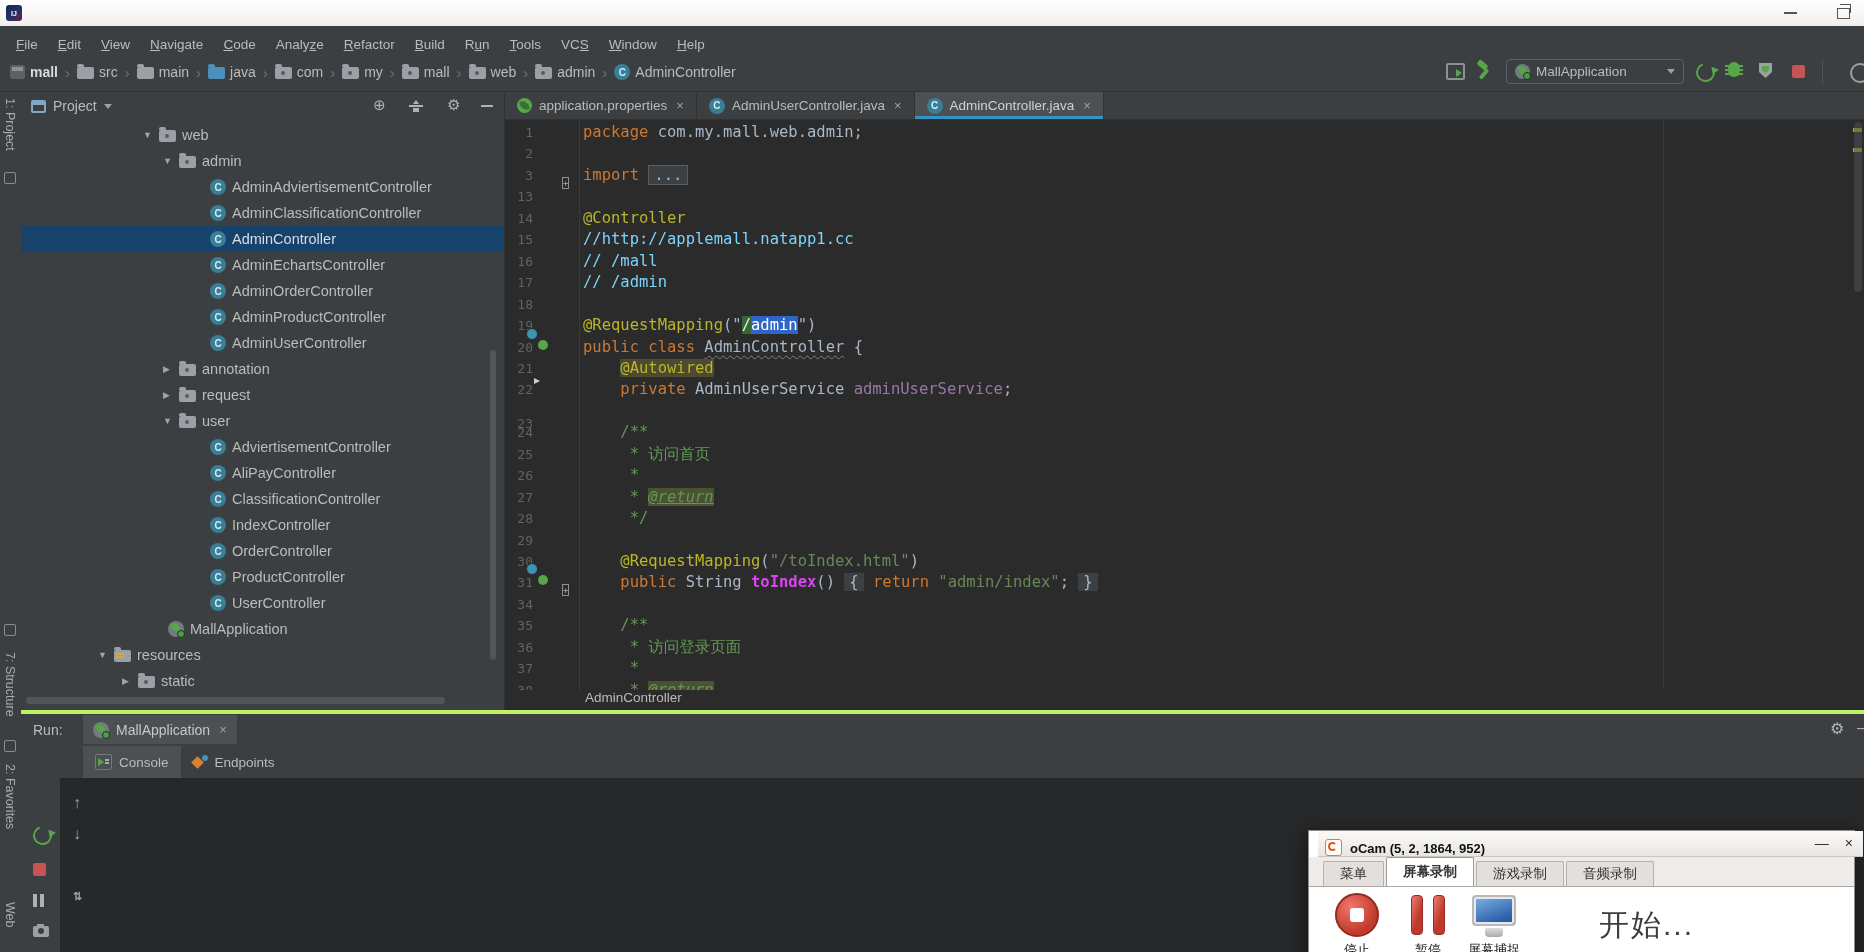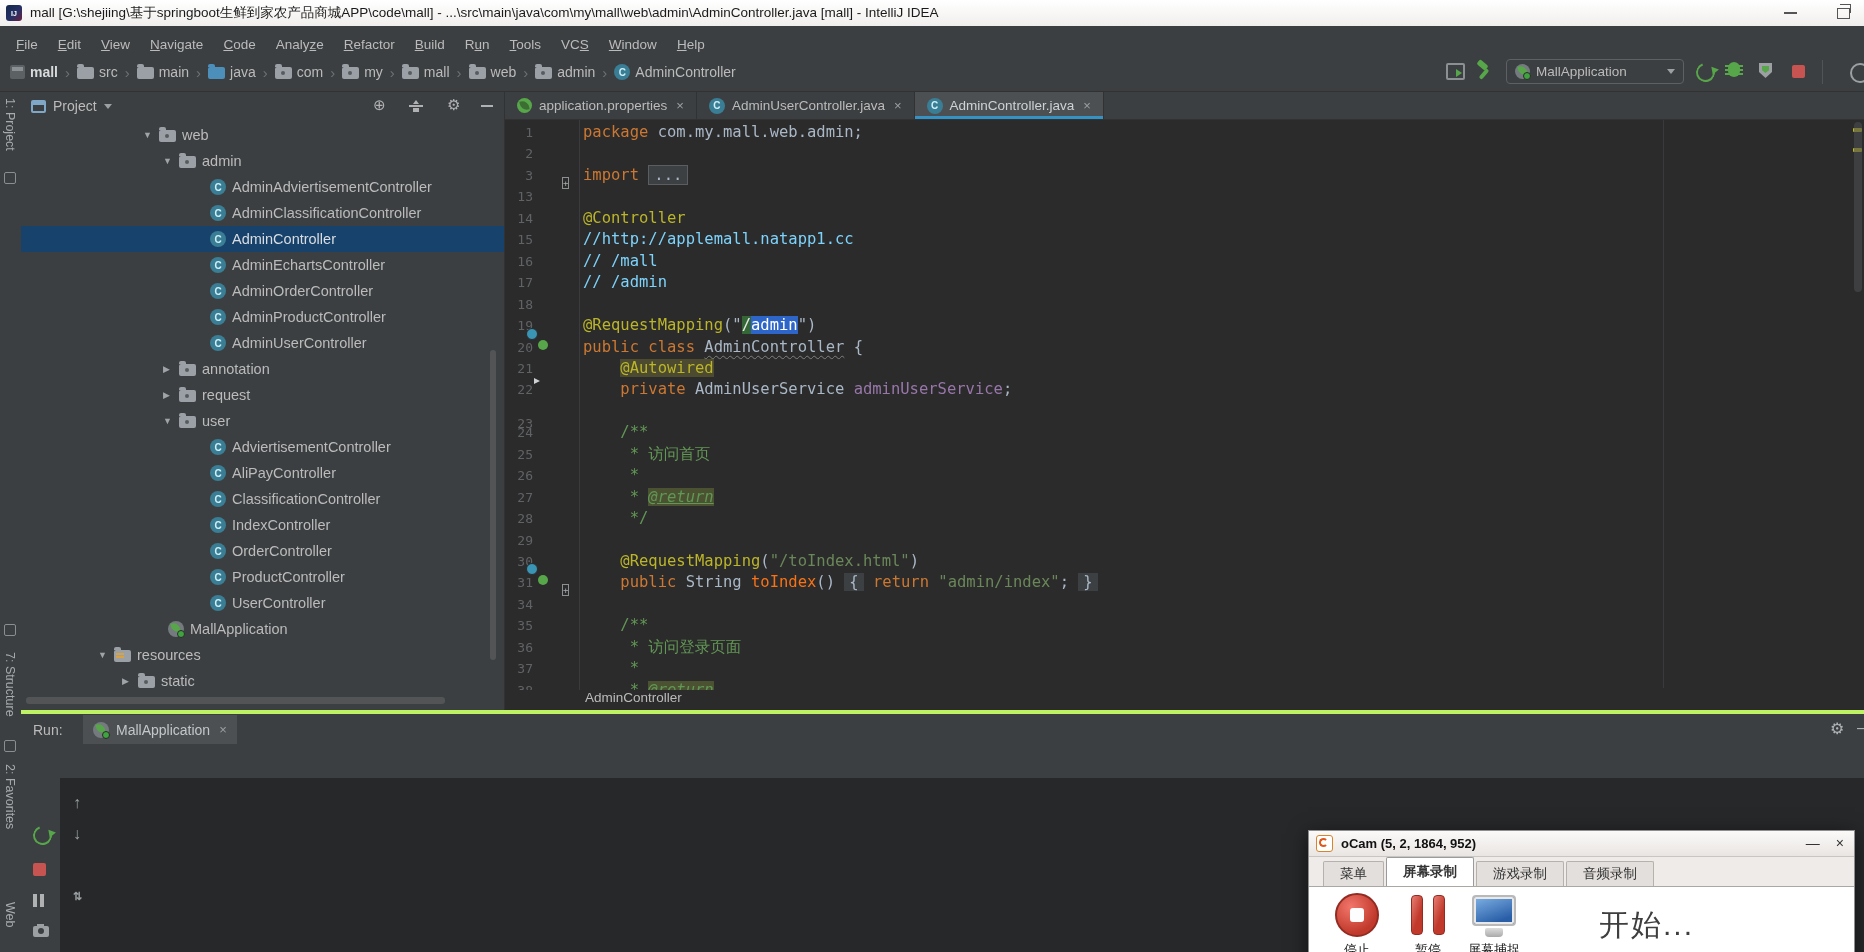--- a/index.html
+++ b/index.html
@@ -93,21 +93,21 @@
   .gut{position:absolute;left:33px;top:3px}
   .gi-leaf{width:13px;height:13px;background:#57A64A;border-radius:0 85% 0 85%;transform:rotate(-8deg)}
   .gi-bean{position:relative;width:13px;height:13px;background:#57A64A;border-radius:0 85% 0 85%;transform:rotate(-8deg)}
   .gi-bean:after{content:"";position:absolute;right:-2px;bottom:-2px;border-left:6px solid #CFD2D4;border-top:3px solid transparent;border-bottom:3px solid transparent}
   .gi-rc{position:relative;width:16px;height:16px}
   .gi-rc:before{content:"";position:absolute;left:0;top:0;width:10px;height:10px;border-radius:50%;background:#57A64A}
   .gi-rc:after{content:"";position:absolute;right:0;bottom:0;width:10px;height:10px;border-radius:50%;background:#3A95B5;border:1px solid #2B2B2B}
   .gutter-sep{position:absolute;left:74px;top:28px;bottom:20px;width:1px;background:#393B3D}
   .ct{position:absolute;left:78px;white-space:pre}
   .tk-kw{color:#CC7832}.tk-ann{color:#BBB529}.tk-str{color:#6A8759}.tk-cmt{color:#7dd3fc}
-  .tk-doc{color:#629755}.tk-pl{color:#A9B7C6}.tk-fld{color:#9876AA}.tk-mth{color:#f97316;font-weight:normal}
+  .tk-doc{color:#629755}.tk-pl{color:#A9B7C6}.tk-fld{color:#9876AA}.tk-mth{color:#d946ef;font-weight:bold}
   .tk-tag{color:#629755;font-style:italic;text-decoration:underline;background:#4A5232}
   .tk-fb{background:#3D4042;border:1px solid #5A5E60;padding:0 5px;color:#A9B7C6}
   .tk-fb2{background:#3D4042;padding:0 5px;color:#A9B7C6}
   .tk-sg{background:#356635;color:#E8E8E8}
   .tk-sb{background:#2E65C8;color:#FFFFFF}
   .tk-ao{color:#BBB529;background:#4C4A2F}
   .tk-wv{color:#A9B7C6;text-decoration:underline wavy #7F7F7F 1px;text-underline-offset:3px}
   .margin-guide{position:absolute;left:1158px;top:28px;bottom:22px;width:1px;background:#383A3C}
   .ed-scroll{position:absolute;right:2px;top:30px;width:8px;height:170px;background:#4A4D4F;border-radius:4px;opacity:.6}
   .ed-mark{position:absolute;right:2px;width:9px;height:4px;background:#BBB529;border-radius:1px}
@@ -131,21 +131,21 @@
   .runtools{position:absolute;left:0;top:64px;width:39px;bottom:0;background:#3C3F41}
   .rt{position:absolute;left:12px}
   .rt2{position:absolute;left:52px;color:#9DA0A2;font-size:16px;font-weight:bold}
   .rt-stop{width:13px;height:13px;background:#C75450;border-radius:2px}
   .rt-pause{width:4px;height:13px;background:#AFB1B3;box-shadow:7px 0 0 #AFB1B3}
   .rt-cam{position:relative;width:16px;height:11px;background:#9DA0A2;border-radius:2px;margin-top:2px}
   .rt-cam:before{content:"";position:absolute;left:4px;top:-2px;width:7px;height:3px;background:#9DA0A2}
   .rt-cam:after{content:"";position:absolute;left:5px;top:2px;width:6px;height:6px;border-radius:50%;background:#3C3F41}
   
   .ocam{position:absolute;left:1308px;top:830px;width:547px;height:140px;background:#FFFFFF;border:1px solid #8E8E8E;box-shadow:0 4px 18px rgba(0,0,0,.55);box-sizing:border-box}
-  .ocam-title{position:absolute;left:0;top:0;width:100%;height:26px;background:linear-gradient(#FBFAF9,#E9E5E2);border-bottom:1px solid #C9C5C1;display:flex;align-items:center;box-sizing:border-box}
+  .ocam-title{position:absolute;left:9px;top:0;width:100%;height:26px;background:linear-gradient(#FBFAF9,#E9E5E2);border-bottom:1px solid #C9C5C1;display:flex;align-items:flex-end;box-sizing:border-box}
   .ocam-ico{position:relative;width:15px;height:15px;margin:0 8px 0 7px;background:#fff;border:1px solid #D9832C;border-radius:3px}
   .ocam-ico:after{content:"";position:absolute;left:2px;top:2px;width:9px;height:9px;border-radius:50%;border:2.5px solid #E2571B;border-right-color:transparent;box-sizing:border-box}
   .ocam-title-text{font-size:13px;font-weight:bold;color:#111}
   .ocam-btns{position:absolute;right:10px;top:4px;display:flex;gap:16px;color:#333;font-size:14px}
   .ocam-tabs{position:absolute;left:0;top:26px;width:100%;height:30px;background:#EEEBE9;display:flex;align-items:flex-end;padding-left:14px;box-sizing:border-box;border-bottom:1px solid #ABA7A3}
   .otab{height:24px;display:flex;align-items:center;padding:0 16px;font-size:13.5px;color:#333;border:1px solid #B5B1AD;border-bottom:none;background:#E3DFDC;margin-right:2px;border-radius:2px 2px 0 0}
   .otab.active{background:#FFFFFF;height:28px;font-weight:bold;border-color:#9B9B9B;position:relative;z-index:2}
   .ocam-body{position:absolute;left:0;top:56px;width:100%;bottom:0;background:#fff}
   .ocam-btn{position:absolute;display:flex;flex-direction:column;align-items:center;gap:4px}
   .ocam-btn-label{font-size:13px;color:#111;white-space:nowrap}
@@ -159,21 +159,20 @@
   .oc-mon:after{content:"";position:absolute;left:14px;bottom:0px;width:18px;height:9px;background:linear-gradient(#DDD,#AAA);border-radius:2px 2px 4px 4px}
   .ocam-start{position:absolute;font-size:30px;color:#3E3E3E;letter-spacing:2px;font-weight:500}
 </style>
 </head>
 <body>
 
 <div id="root">
 
   <div class="titlebar">
     <div class="app-icon">IJ</div>
-    <div class="title-text">mall [G:\shejiing\基于springboot生鲜到家农产品商城APP\code\mall] - ...\src\main\java\com\my\mall\web\admin\AdminController.java [mall] - IntelliJ IDEA</div>
     <div class="win-btns">
       <div class="btn-min"></div>
       <div class="btn-restore"></div>
     </div>
   </div>
 
   <div class="menubar" id="menubar">
       <div class="menu-item"><u>F</u>ile</div>
       <div class="menu-item"><u>E</u>dit</div>
       <div class="menu-item"><u>V</u>iew</div>
@@ -542,20 +541,31 @@
     <div class="run-hdr">
       <span class="run-label">Run:</span>
     </div>
     <div class="run-tab">
       <span class="ic-leafrun"></span>
       <span>MallApplication</span>
       <span class="tab-close">×</span>
     </div>
     <div class="gear" style="left:1809px">⚙</div>
     <div class="gear" style="left:1836px">—</div>
+    <div class="ctabs">
+      <div style="width:62px"></div>
+      <div class="ctab active">
+        <div class="ic-console"></div>
+        <span>Console</span>
+      </div>
+      <div class="ctab">
+        <div class="ic-endpoints"></div>
+        <span>Endpoints</span>
+      </div>
+    </div>
     <div class="console-black"></div>
     <div class="runtools">
       <div class="rt" style="top:48px">
           <div class="ic-rerun" style="border-color:#57A64A;border-top-color:transparent"></div>
         </div>
       <div class="rt" style="top:85px">
           <div class="rt-stop"></div>
         </div>
       <div class="rt" style="top:116px">
           <div class="rt-pause"></div>

